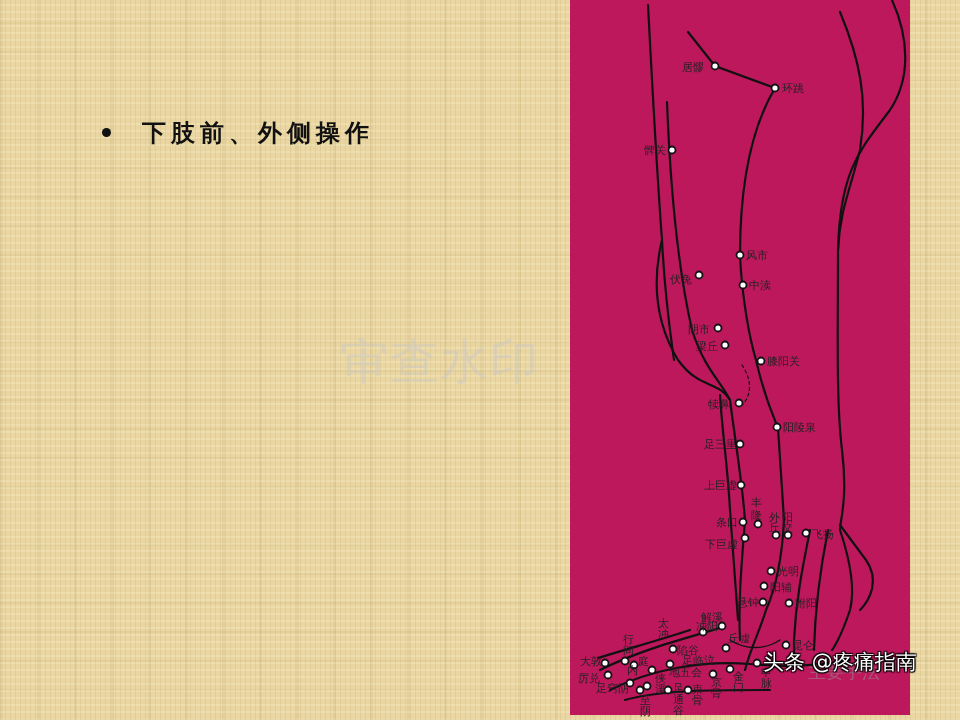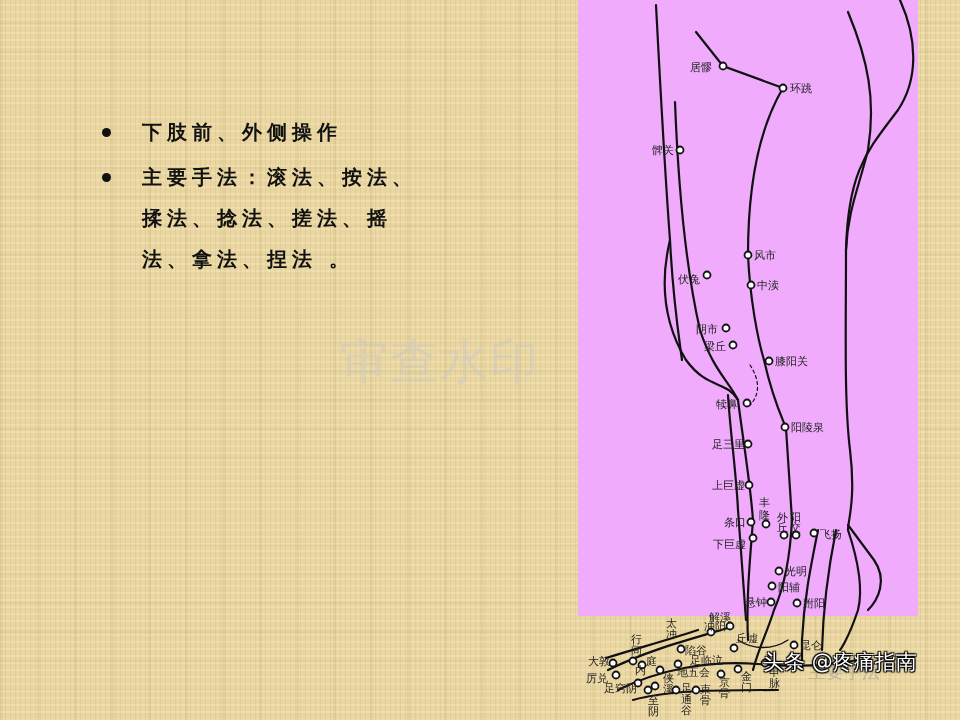--- a/index.html
+++ b/index.html
@@ -17,29 +17,29 @@
     position: absolute; left: 100px; top: 112px; width: 380px;
   }
   .bullet {
     position: relative; padding-left: 42px; margin-bottom: 4px;
   }
   .bullet-dot {
     position: absolute; left: 2px; top: 16px; width: 9px; height: 9px;
     border-radius: 50%; background: #111;
   }
   .bullet-line {
-    display: block; font-size: 20px; font-weight: bold; line-height: 41px;
+    display: block; font-size: 24px; font-weight: bold; line-height: 41px;
     color: #111; letter-spacing: 5px; white-space: nowrap;
   }
   .bg-watermark {
     position: absolute; left: 340px; top: 330px; font-size: 48px; color: rgba(200,200,200,0.45);
     font-family: Liberation Mono, monospace; letter-spacing: 2px; white-space: nowrap;
   }
   .diagram-panel {
-    position: absolute; left: 570px; top: 0; width: 340px; height: 616px; background: #f0abfc; margin-left: 8px;
+    position: absolute; left: 570px; top: 0; width: 340px; height: 715px; background: #be185d;
   }
   .diagram-panel svg { position: absolute; left: 0; top: 0; }
   .acu-label {
     font-family: "DejaVu Serif", serif; font-size: 11px; fill: #222;
   }
   .corner-watermark {
     position: absolute; left: 763px; top: 648px; font-family: "DejaVu Sans", sans-serif;
     font-size: 21px; color: #fff; white-space: nowrap;
     text-shadow: 0 0 2px #000, 1px 1px 1px #000, -1px -1px 1px #000, 1px -1px 1px #000, -1px 1px 1px #000;
   }
@@ -48,26 +48,20 @@
     font-size: 18px; color: rgba(150,150,150,0.5); white-space: nowrap;
   }
 </style>
 </head>
 <body>
 
 <div class="slide-text">
   <div class="bullet">
     <span class="bullet-dot"></span>
     <span class="bullet-line">下肢前、外侧操作</span>
-  </div>
-  <div class="bullet">
-    <span class="bullet-dot"></span>
-    <span class="bullet-line">主要手法：滚法、按法、</span>
-    <span class="bullet-line">揉法、捻法、搓法、摇</span>
-    <span class="bullet-line">法、拿法、捏法 。</span>
   </div>
 </div>
 
 <div class="bg-watermark">审查水印</div>
 
 <div class="diagram-panel">
   <svg width="340" height="720" viewBox="0 0 340 720">
     <g fill="none" stroke="#111" stroke-width="2.2" stroke-linecap="round">
 
       <path d="M78 5 C82 80 86 160 92 240 C95 300 100 330 104 360"></path>

